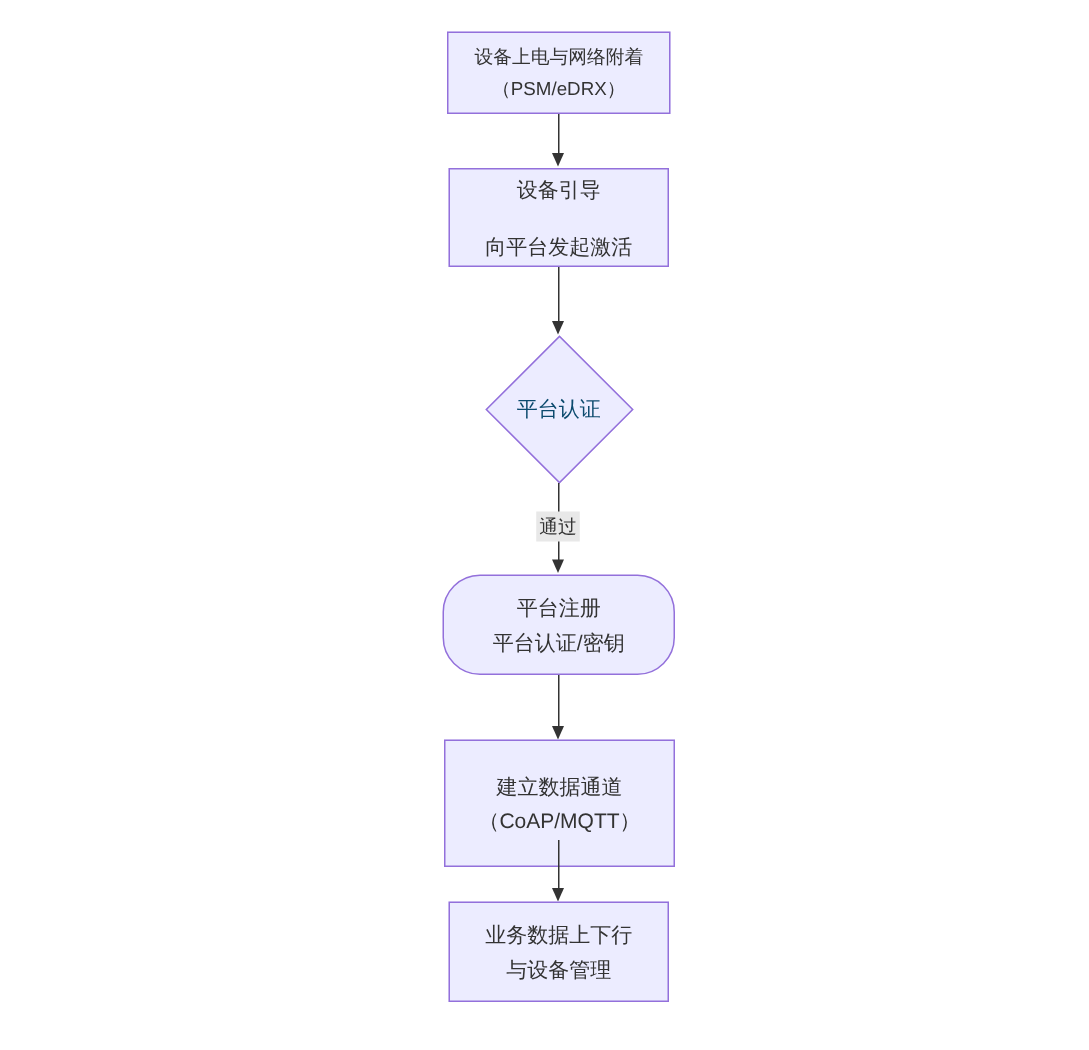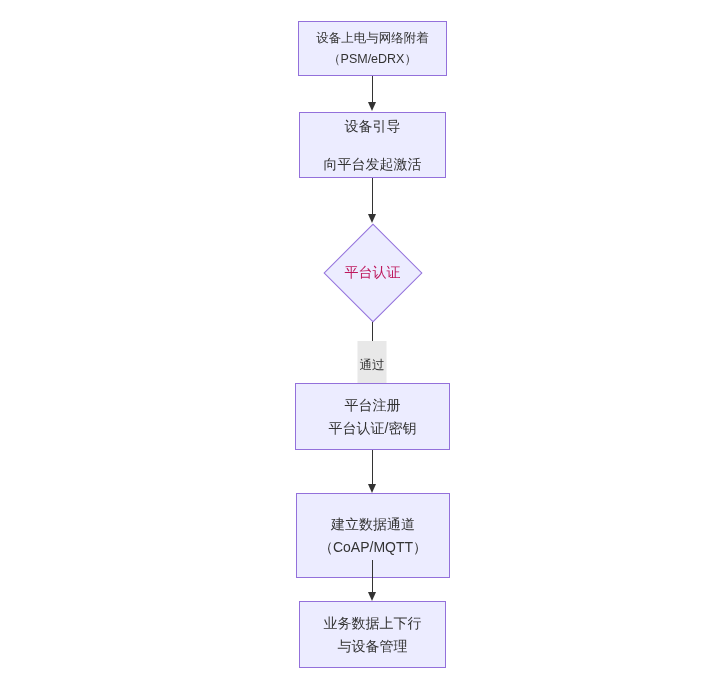--- a/index.html
+++ b/index.html
@@ -56,21 +56,21 @@
   .diamond-label {
     position: absolute;
     left: 0;
     top: 0;
     width: 100%;
     height: 100%;
     display: flex;
     align-items: center;
     justify-content: center;
     font-size: 14px;
-    color: #be185d;
+    color: #0c4a6e;
     text-align: right;
   }
 
   
   .edge {
     position: absolute;
     left: 368px;
     width: 9px;
   }
   .edge-line {
@@ -99,28 +99,28 @@
 
   .edge-label {
     position: absolute;
     left: 372px;
     top: 341px;
     transform: translateX(-50%);
     background: #e8e8e8;
     color: #333333;
     font-size: 12.5px;
     line-height: 18px;
-    padding: 15px 2px;
+    padding: 1px 2px;
     white-space: nowrap;
   }
 
   
   .node-1 { left: 298px; top: 21px;  width: 149px; height: 55px; }
   .node-2 { left: 299px; top: 112px; width: 147px; height: 66px; gap: 15px; }
-  .node-4 { left: 295px; top: 383px; width: 155px; height: 67px; }
+  .node-4 { left: 295px; top: 383px; width: 155px; height: 67px; border-radius: 25px; }
   .node-5 { left: 296px; top: 493px; width: 154px; height: 85px; }
   .node-6 { left: 299px; top: 601px; width: 147px; height: 67px; }
 </style>
 </head>
 <body>
 
 <div class="canvas">
 
   <div class="node node-1 small-text">
     <span>设备上电与网络附着</span>

